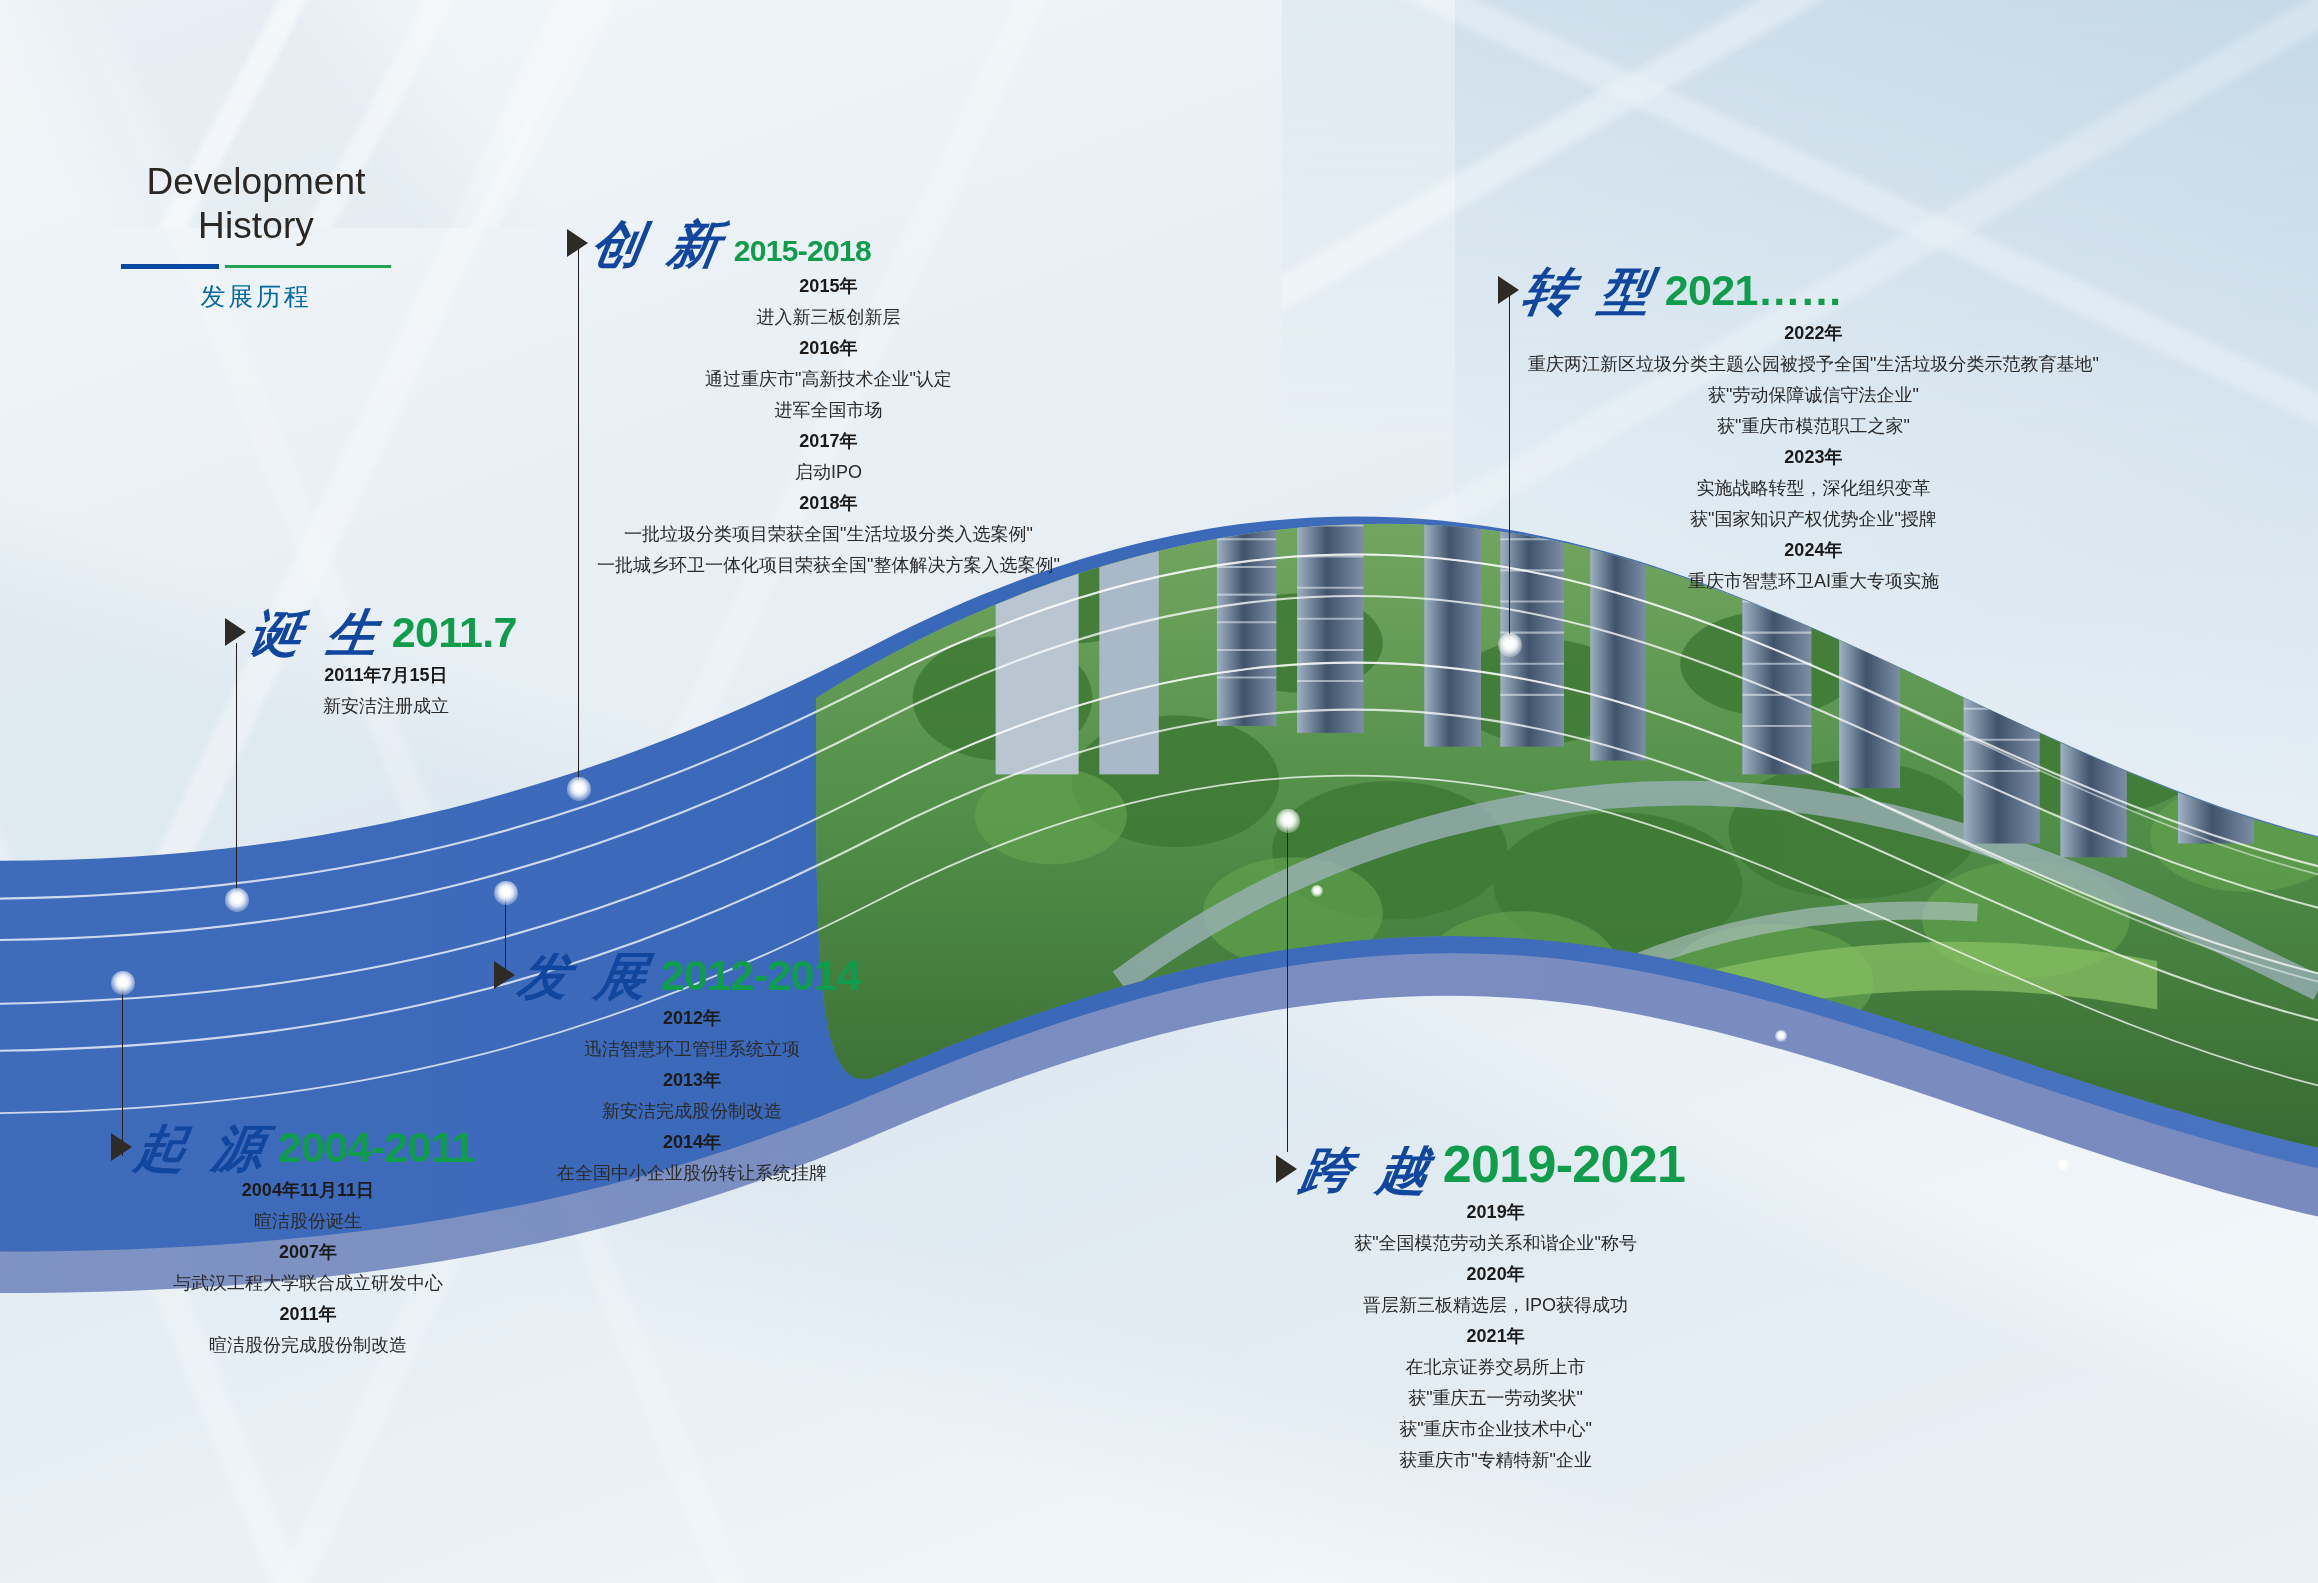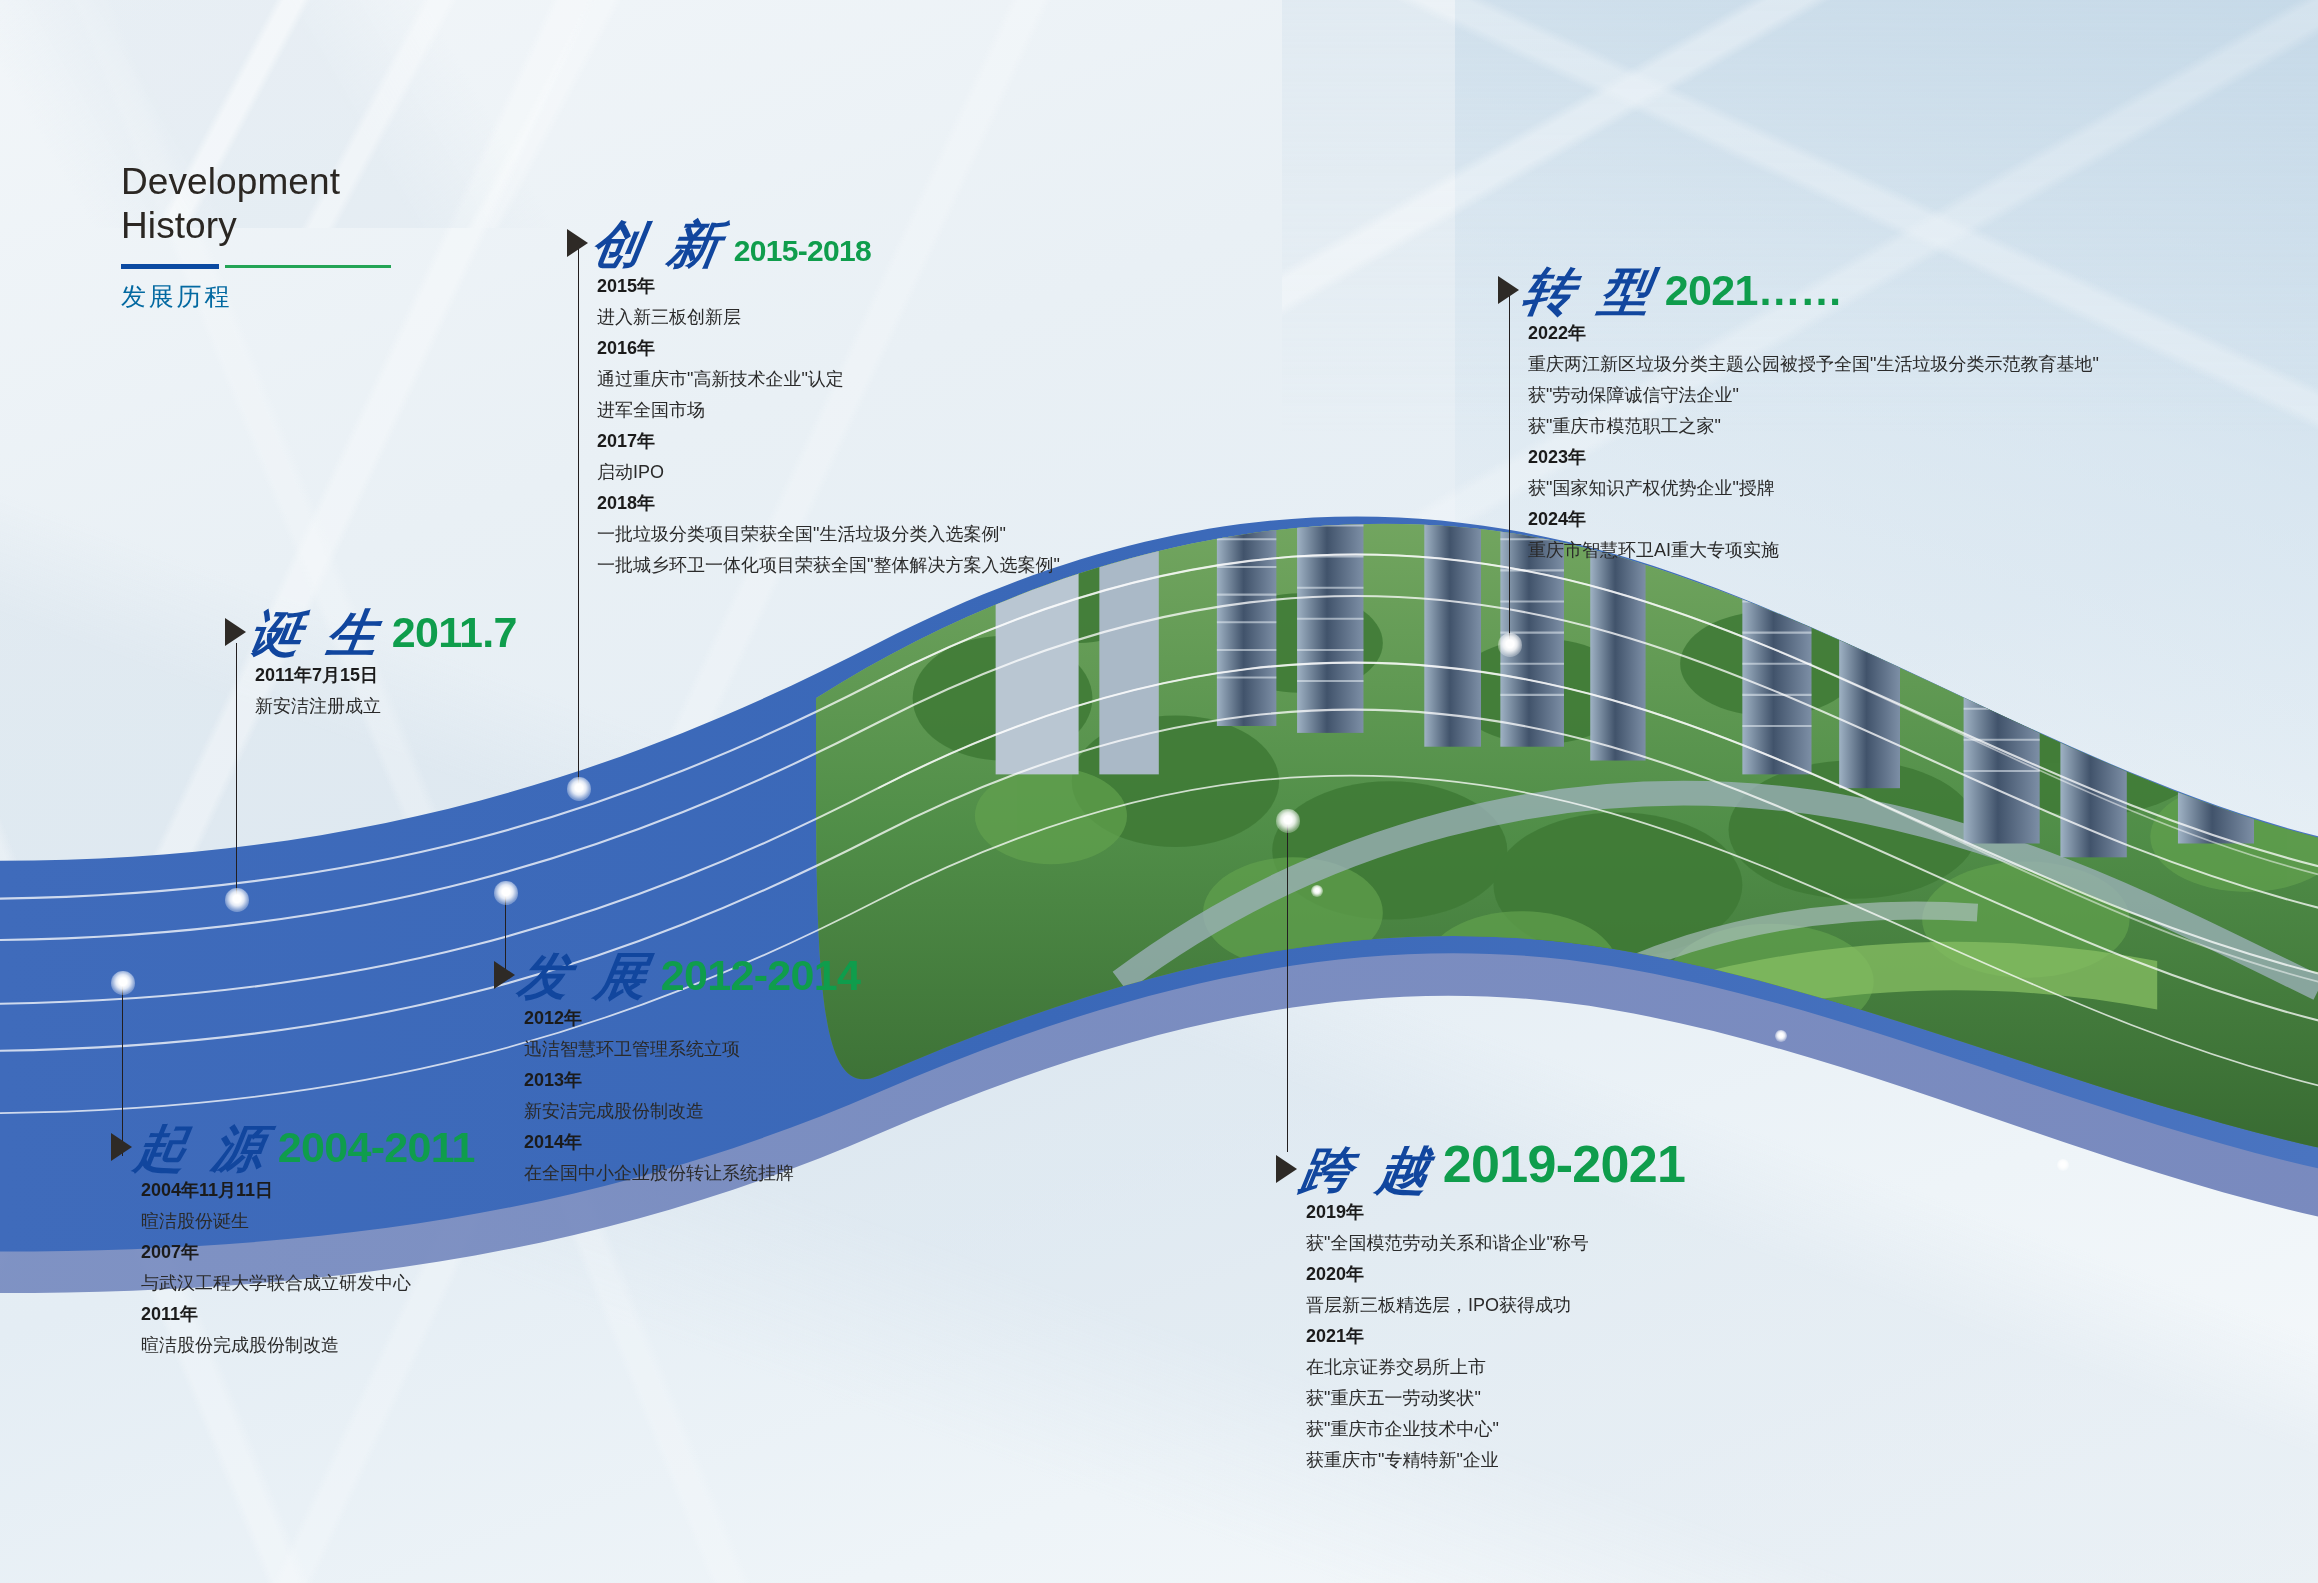--- a/index.html
+++ b/index.html
@@ -1,21 +1,21 @@
 <!DOCTYPE html>
 <html style="font-size:11px"><head>
 <meta charset="utf-8">
 <style>
   html,body{margin:0;padding:0;}
   body{
     width:2319px;height:1584px;overflow:hidden;position:relative;
     font-family:"Liberation Sans","DejaVu Sans",sans-serif;
     background:#eef3f7;
   }
-  #stage{position:absolute;inset:0;width:2319px;height:1584px;}
+  #stage{position:absolute;inset:0;width:2319px;height:1584px;text-align:center;}
 
   
   .bg-base{position:absolute;inset:0;
     background:
       linear-gradient(160deg,#f2f6f9 0%,#e9f0f5 28%,#e4edf4 55%,#eef4f8 78%,#f6f9fb 100%);
   }
   .bg-facets{position:absolute;inset:0;opacity:.55;
     background:
       linear-gradient(115deg,rgba(255,255,255,0) 0 18%,rgba(255,255,255,.55) 18.3% 19.2%,rgba(255,255,255,0) 19.5% 33%,rgba(255,255,255,.40) 33.3% 34.1%,rgba(255,255,255,0) 34.4% 100%),
       linear-gradient(68deg,rgba(255,255,255,0) 0 9%,rgba(255,255,255,.45) 9.3% 10.1%,rgba(255,255,255,0) 10.5% 24%,rgba(255,255,255,.35) 24.3% 25%,rgba(255,255,255,0) 25.4% 100%),
@@ -303,20 +303,21 @@
       <div class="tri"></div>
       <div class="cn-title" style="font-size:51px;">转 型</div>
       <div class="yr-range" style="font-size:43px;">2021……</div>
     </div>
     <div class="m-body" style="margin-left:30px;font-size:18px;line-height:1.72;">
       <div class="b-year">2022年</div>
       <div class="b-line">重庆两江新区垃圾分类主题公园被授予全国"生活垃圾分类示范教育基地"</div>
       <div class="b-line">获"劳动保障诚信守法企业"</div>
       <div class="b-line">获"重庆市模范职工之家"</div>
       <div class="b-year">2023年</div>
+      <div class="b-line">实施战略转型，深化组织变革</div>
       <div class="b-line">获"国家知识产权优势企业"授牌</div>
       <div class="b-year">2024年</div>
       <div class="b-line">重庆市智慧环卫AI重大专项实施</div>
     </div>
   </div>
 
   <div class="milestone" style="left:225px;top:608px;">
     <div class="m-head">
       <div class="tri"></div>
       <div class="cn-title" style="font-size:51px;">诞 生</div>

